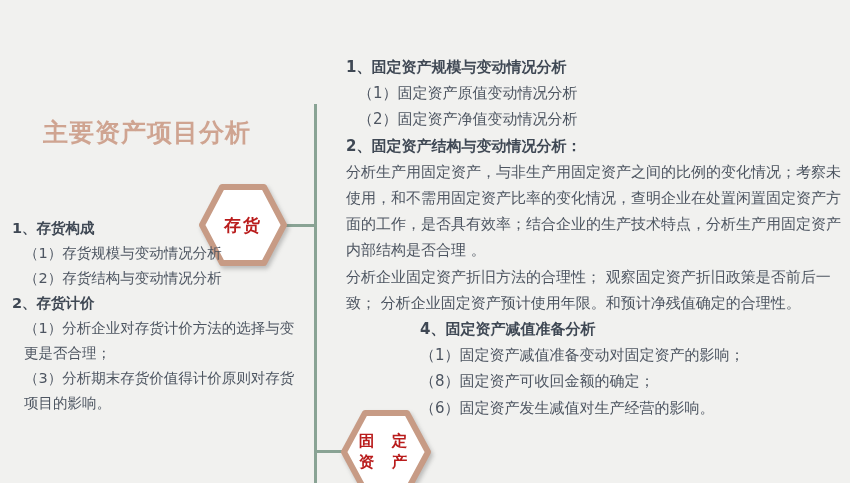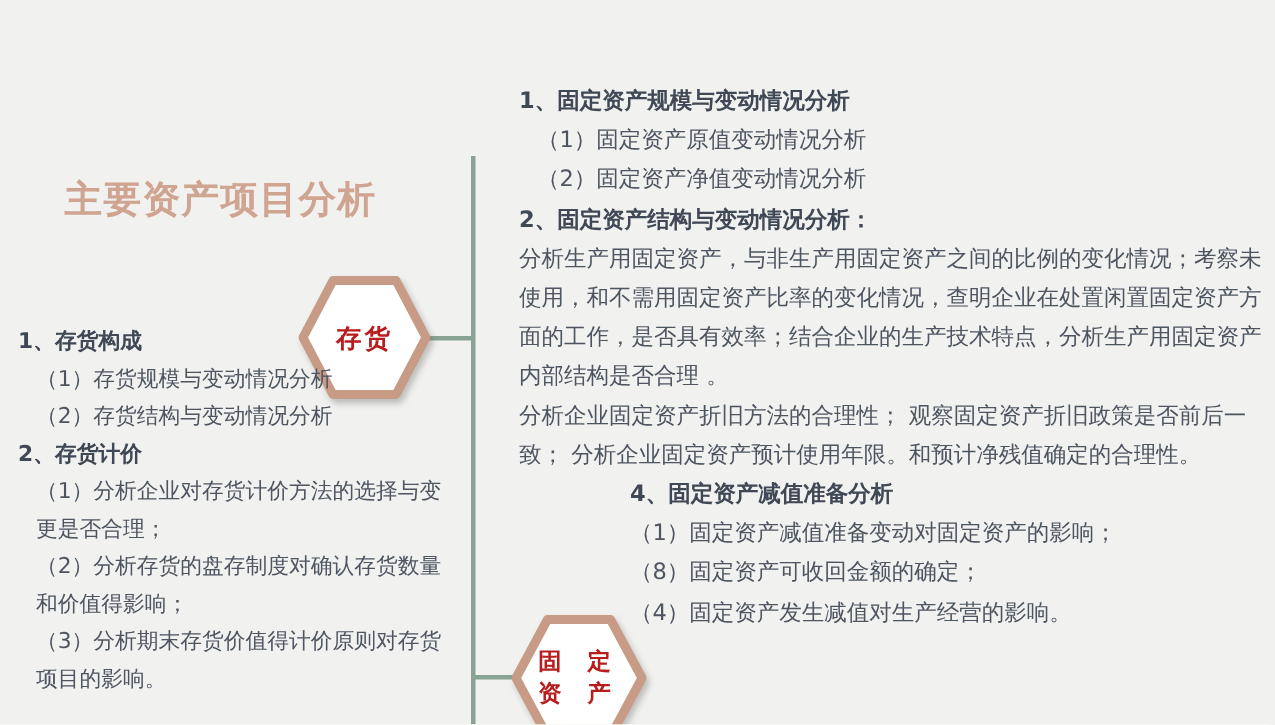--- a/index.html
+++ b/index.html
@@ -183,35 +183,34 @@
       </svg>
       <div class="hex-label">存货</div>
     </div>
 
     <div id="left-body">
         <div class="ln bold">1、存货构成</div>
         <div class="ln indent">（1）存货规模与变动情况分析</div>
         <div class="ln indent">（2）存货结构与变动情况分析</div>
         <div class="ln bold">2、存货计价</div>
         <div class="ln wrap indent">（1）分析企业对存货计价方法的选择与变更是否合理；</div>
-        <div class="ln wrap indent">（2）分析存货的盘存制度对确认存货数量和价值得影响；</div>
         <div class="ln wrap indent">（3）分析期末存货价值得计价原则对存货项目的影响。</div>
       </div>
 
     <div id="right-body">
         <div class="ln bold">1、固定资产规模与变动情况分析</div>
         <div class="ln indent">（1）固定资产原值变动情况分析</div>
         <div class="ln indent">（2）固定资产净值变动情况分析</div>
         <div class="ln bold">2、固定资产结构与变动情况分析：</div>
         <div class="ln wrap">分析生产用固定资产，与非生产用固定资产之间的比例的变化情况；考察未使用，和不需用固定资产比率的变化情况，查明企业在处置闲置固定资产方面的工作，是否具有效率；结合企业的生产技术特点，分析生产用固定资产内部结构是否合理 。</div>
         <div class="ln wrap">分析企业固定资产折旧方法的合理性； 观察固定资产折旧政策是否前后一致； 分析企业固定资产预计使用年限。和预计净残值确定的合理性。</div>
         <div class="ln bold indent2">4、固定资产减值准备分析</div>
         <div class="ln indent2">（1）固定资产减值准备变动对固定资产的影响；</div>
         <div class="ln indent2">（8）固定资产可收回金额的确定；</div>
-        <div class="ln indent2">（4）固定资产发生减值对生产经营的影响。</div>
+        <div class="ln indent2">（6）固定资产发生减值对生产经营的影响。</div>
       </div>
 
     <div class="hex" id="hex-fixed">
       <svg width="90" height="84" viewBox="0 0 90 84">
         <polygon points="24,3 66,3 87,42 66,81 24,81 3,42" fill="#ffffff" stroke="#c79b85" stroke-width="6" stroke-linejoin="round"></polygon>
       </svg>
       <div class="hex-label">
         <span>固 定</span>
         <span>资 产</span>
       </div>

